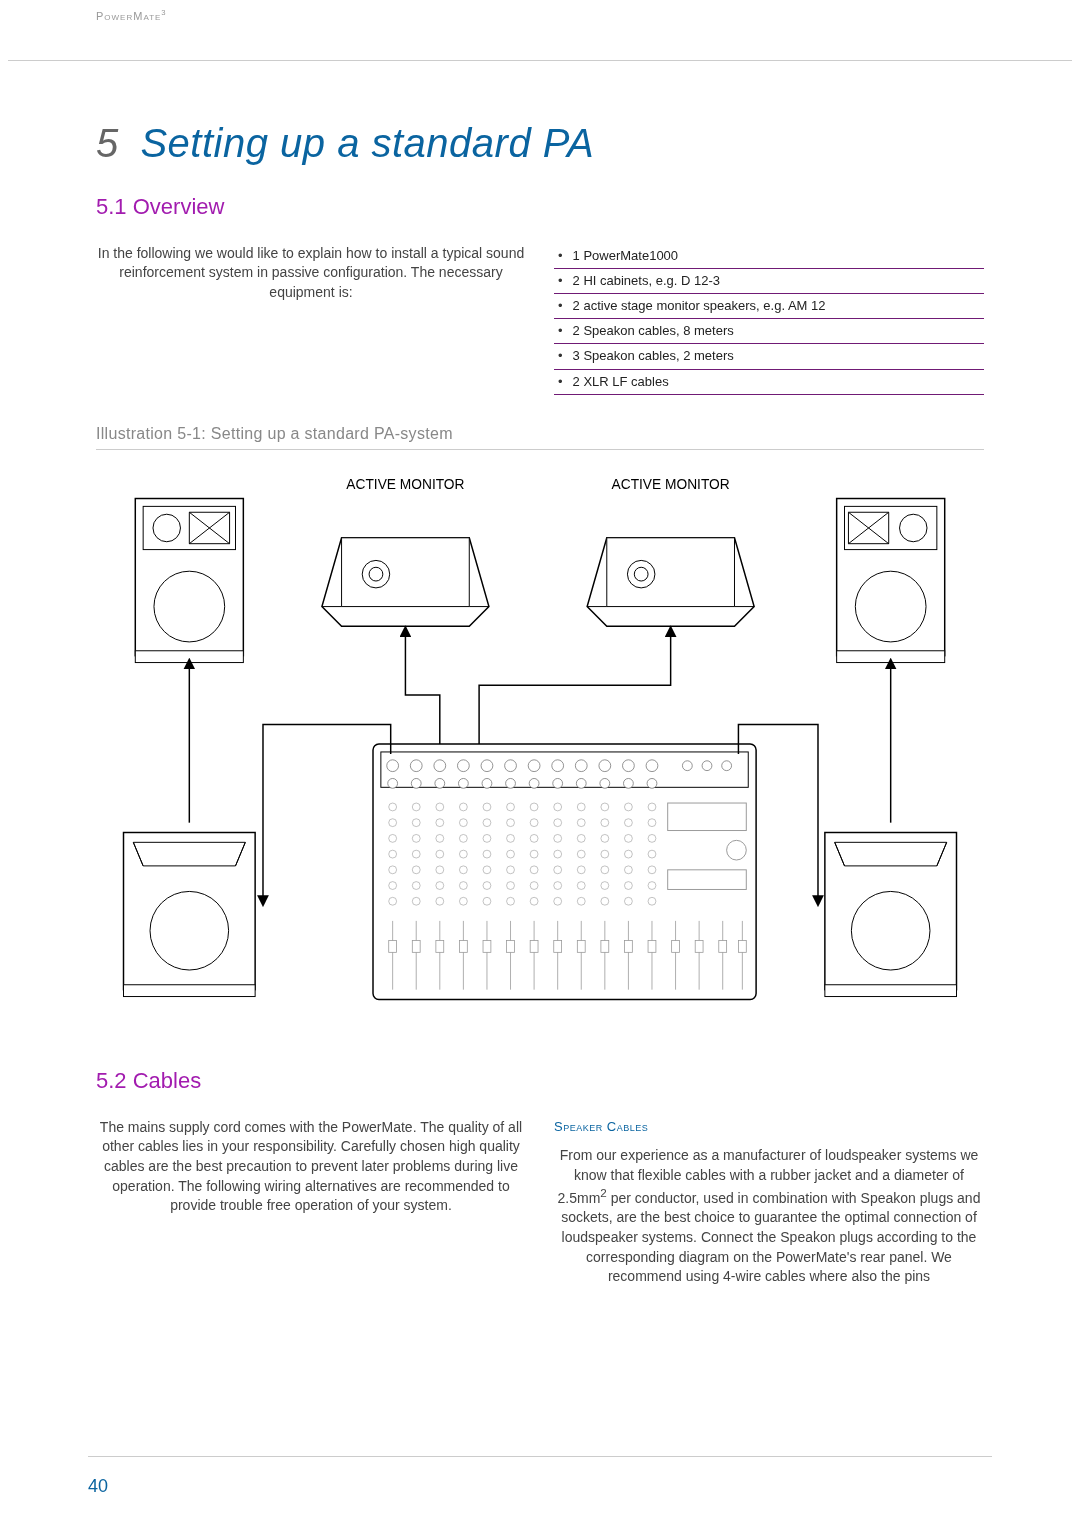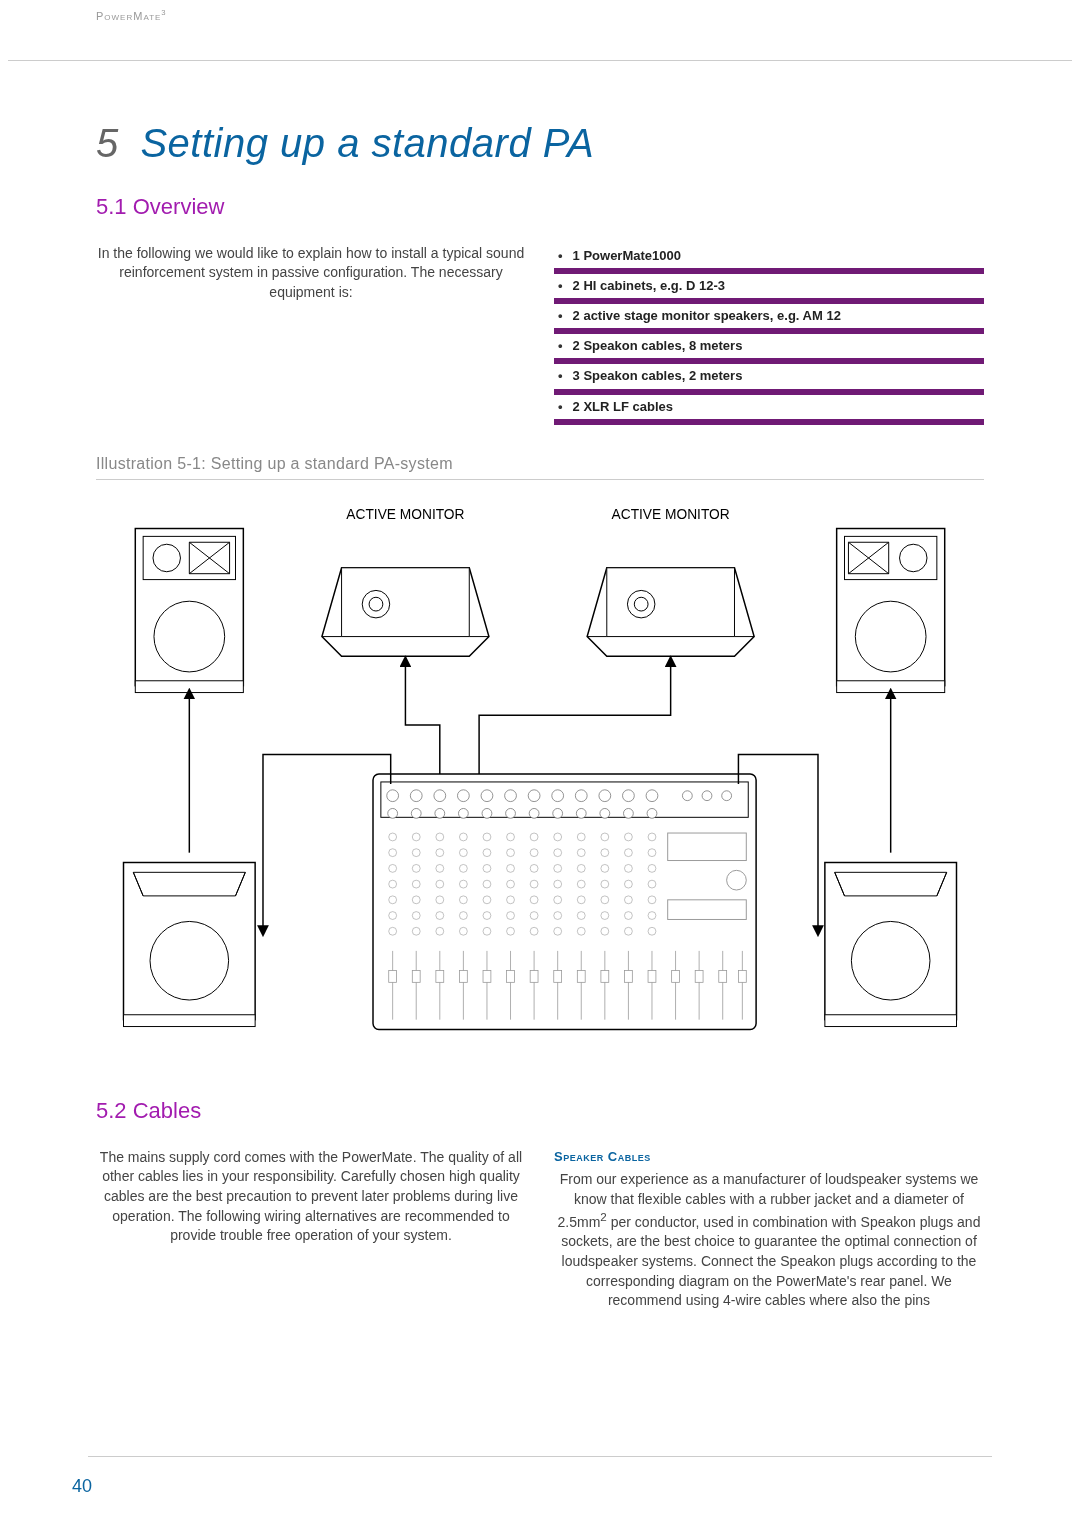--- a/index.html
+++ b/index.html
@@ -58,23 +58,22 @@
     line-height: 1.4;
     color: #444;
   }
   .col p { margin-bottom: 8px; text-align: center; }
   .equip-list {
     list-style: none;
     font-size: 13px;
     color: #222;
   }
   .equip-list li {
-    border-bottom: 6px solid #701a75;
+    border-bottom: 1px solid #701a75;
     padding: 3px 0 3px 4px;
-    font-weight: bold;
   }
   .equip-list li::before {
     content: "•";
     margin-right: 10px;
     color: #333;
   }
   .illus-caption {
     font-size: 16px;
     color: #888;
     padding-bottom: 6px;
@@ -83,29 +82,29 @@
     letter-spacing: 0.3px;
   }
   .diagram {
     width: 100%;
     height: 570px;
     margin-bottom: 30px;
   }
   .speaker-cables-head {
     font-variant: small-caps;
     color: #0a64a0;
-    font-weight: bold;
+    font-weight: normal;
     font-size: 13px;
     letter-spacing: 0.5px;
-    margin-bottom: 4px;
+    margin-bottom: 10px;
   }
   .page-num {
     position: absolute;
     bottom: 30px;
-    left: 72px;
+    left: 88px;
     color: #0a64a0;
     font-size: 18px;
   }
   .bottom-rule {
     position: absolute;
     bottom: 70px;
     left: 88px;
     right: 88px;
     border-top: 1px solid #ccc;
   }

